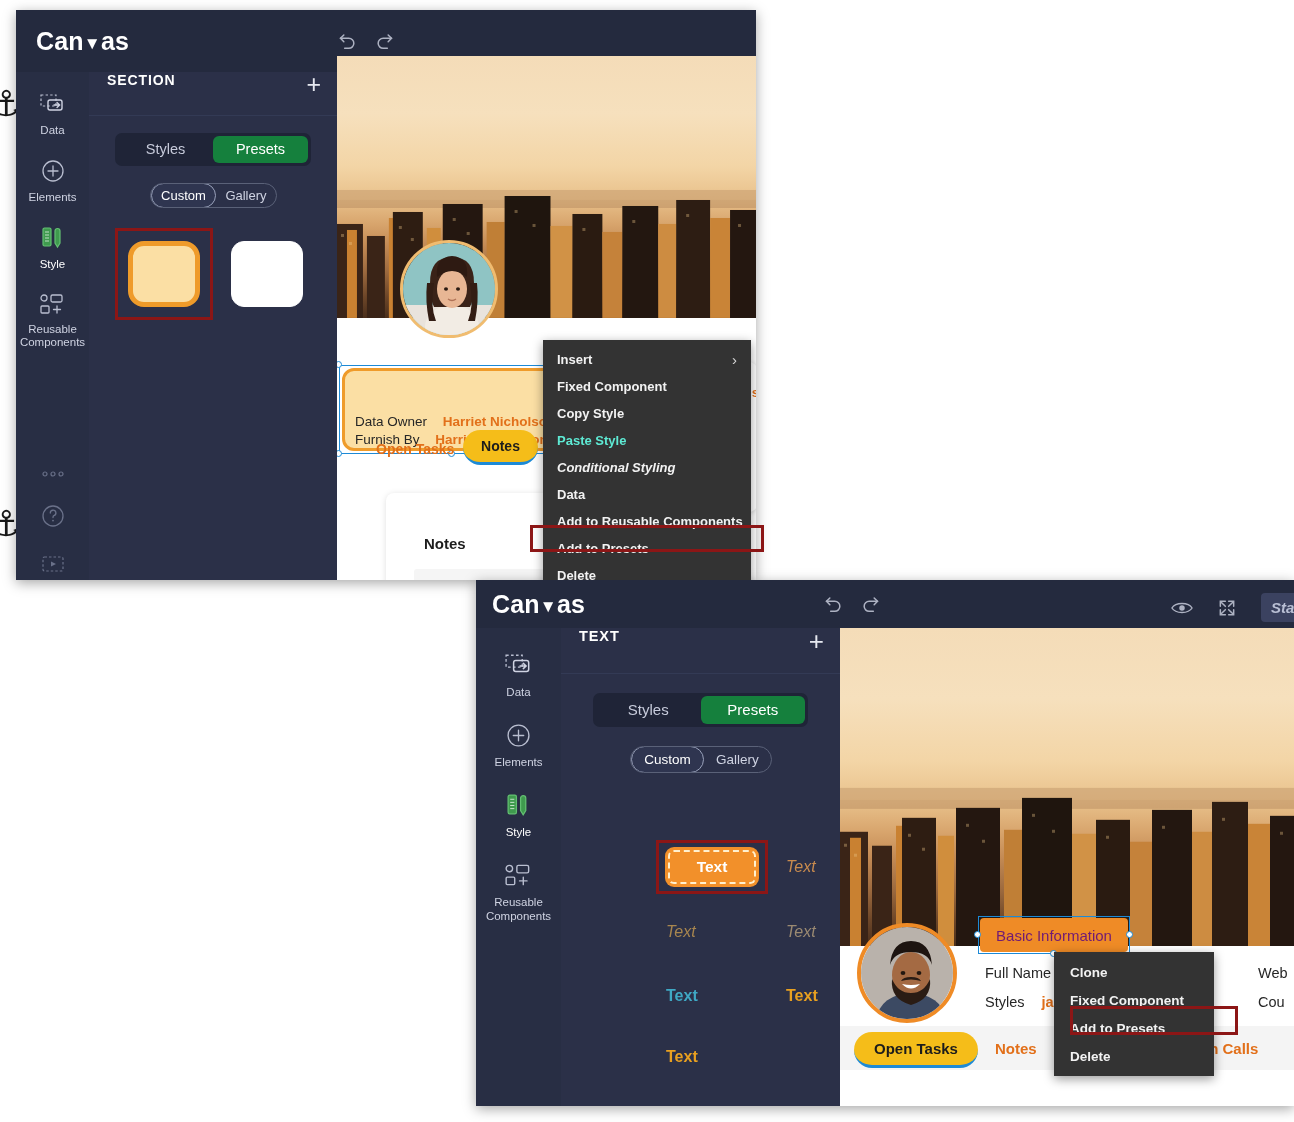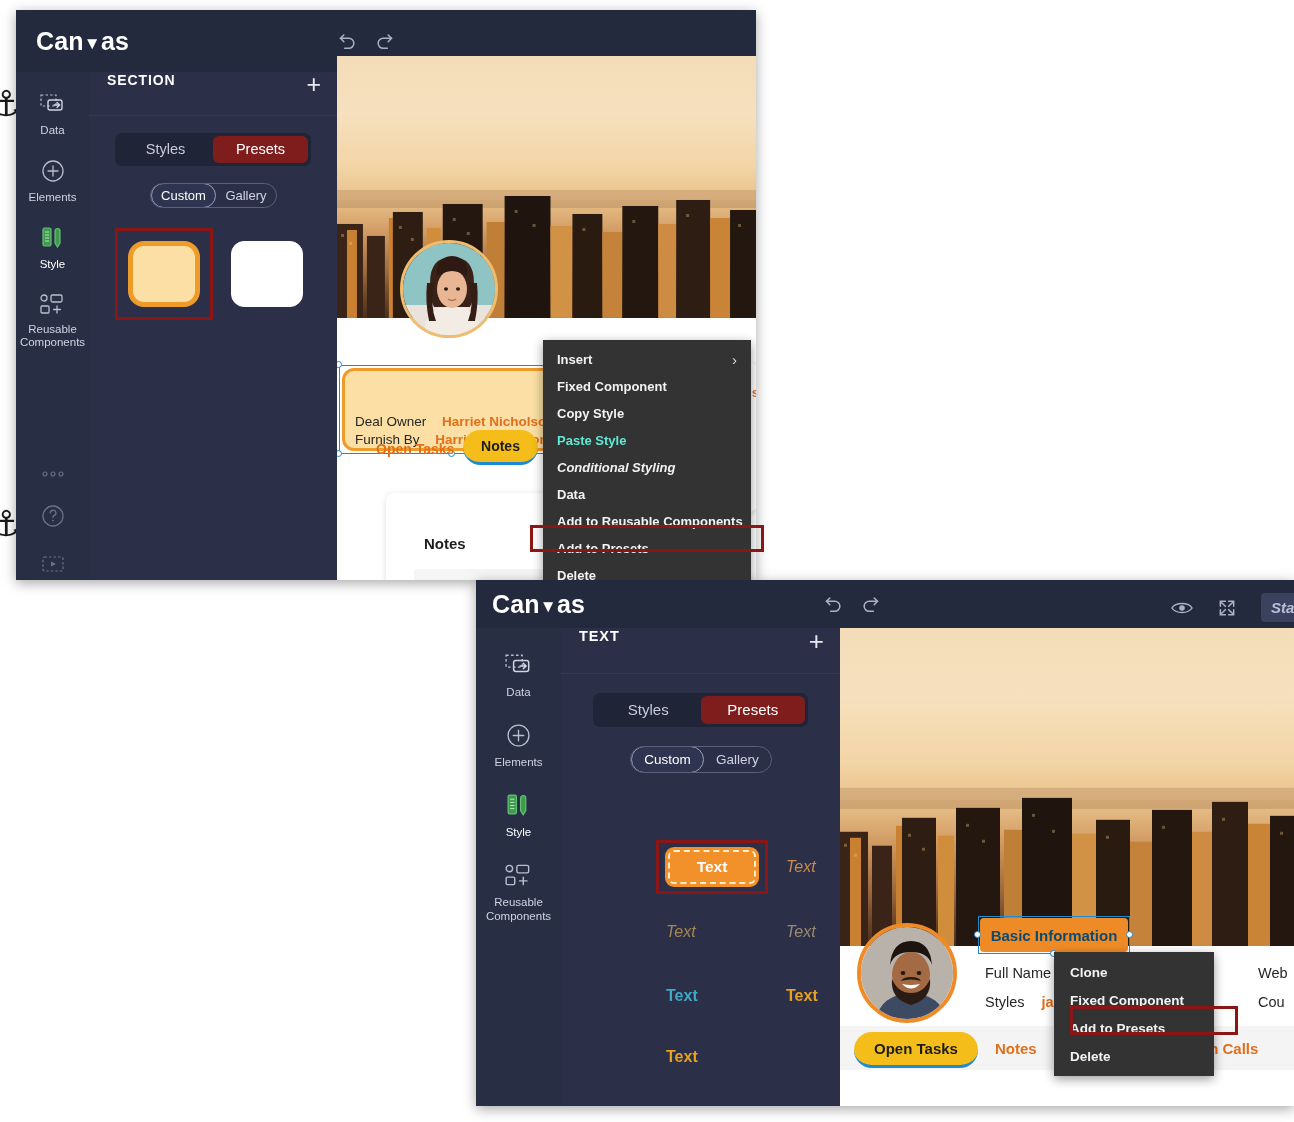--- a/index.html
+++ b/index.html
@@ -101,21 +101,21 @@
   }
   .seg-btn {
     flex:1 1 0;
     text-align:center;
     color:#c7cbdb;
     border-radius:6px;
     cursor:pointer;
     box-sizing:border-box;
   }
   .seg-btn.on {
-    background:#7f1d1d;
+    background:#15803d;
     color:#ffffff;
   }
   .pill-group {
     display:flex; align-items:center;
     border:1px solid #5c6party;
     border:1px solid #5a6178;
     border-radius:999px;
     box-sizing:border-box;
     overflow:hidden;
   }
@@ -235,22 +235,22 @@
     background:#f5bd19;
     color:#1c1c1c;
     border-radius:999px;
     border-bottom:3px solid #1d8ad6;
     text-align:center;
   }
 
   .pill-orange {
     position:absolute;
     background:#ef8b26;
-    color:#0c4a6e;
-    font-weight:bold;
+    color:#701a75;
+    font-weight:normal;
     border-radius:5px;
     display:flex; align-items:center; justify-content:center;
     box-sizing:border-box;
     white-space:nowrap;
   }
 
   
   .ctxmenu {
     position:absolute;
     background:#333333;
@@ -472,21 +472,21 @@
       </div>
 
       <div class="sel-box" style="left:2px; top:309px; width:226px; height:89px;"></div>
       <div class="handle" style="left:222px; top:305px;"></div>
       <div class="handle" style="left:111px; top:394px;"></div>
       <div class="handle" style="left:-2px; top:305px;"></div>
       <div class="handle" style="left:-2px; top:394px;"></div>
 
       <div class="sec-block" style="left:5px; top:312px; width:220px; height:83px;"></div>
       <div class="kv" style="left:18px; top:358px; font-size:13.5px;">
-        <span class="k">Deal Owner</span>
+        <span class="k">Data Owner</span>
         <span class="v" style="margin-left:12px;">Harriet Nicholson</span>
       </div>
       <div class="kv" style="left:18px; top:376px; font-size:13.5px;">
         <span class="k">Furnish By</span>
         <span class="v" style="margin-left:12px;">Harriet Nicholson</span>
       </div>
 
       <div class="card-white" style="left:238px; top:306px; width:182px; height:150px;">
         <div class="kv" style="left:14px; top:23px; font-size:13.5px; position:absolute;">
           <span class="k">Deal Name</span>

